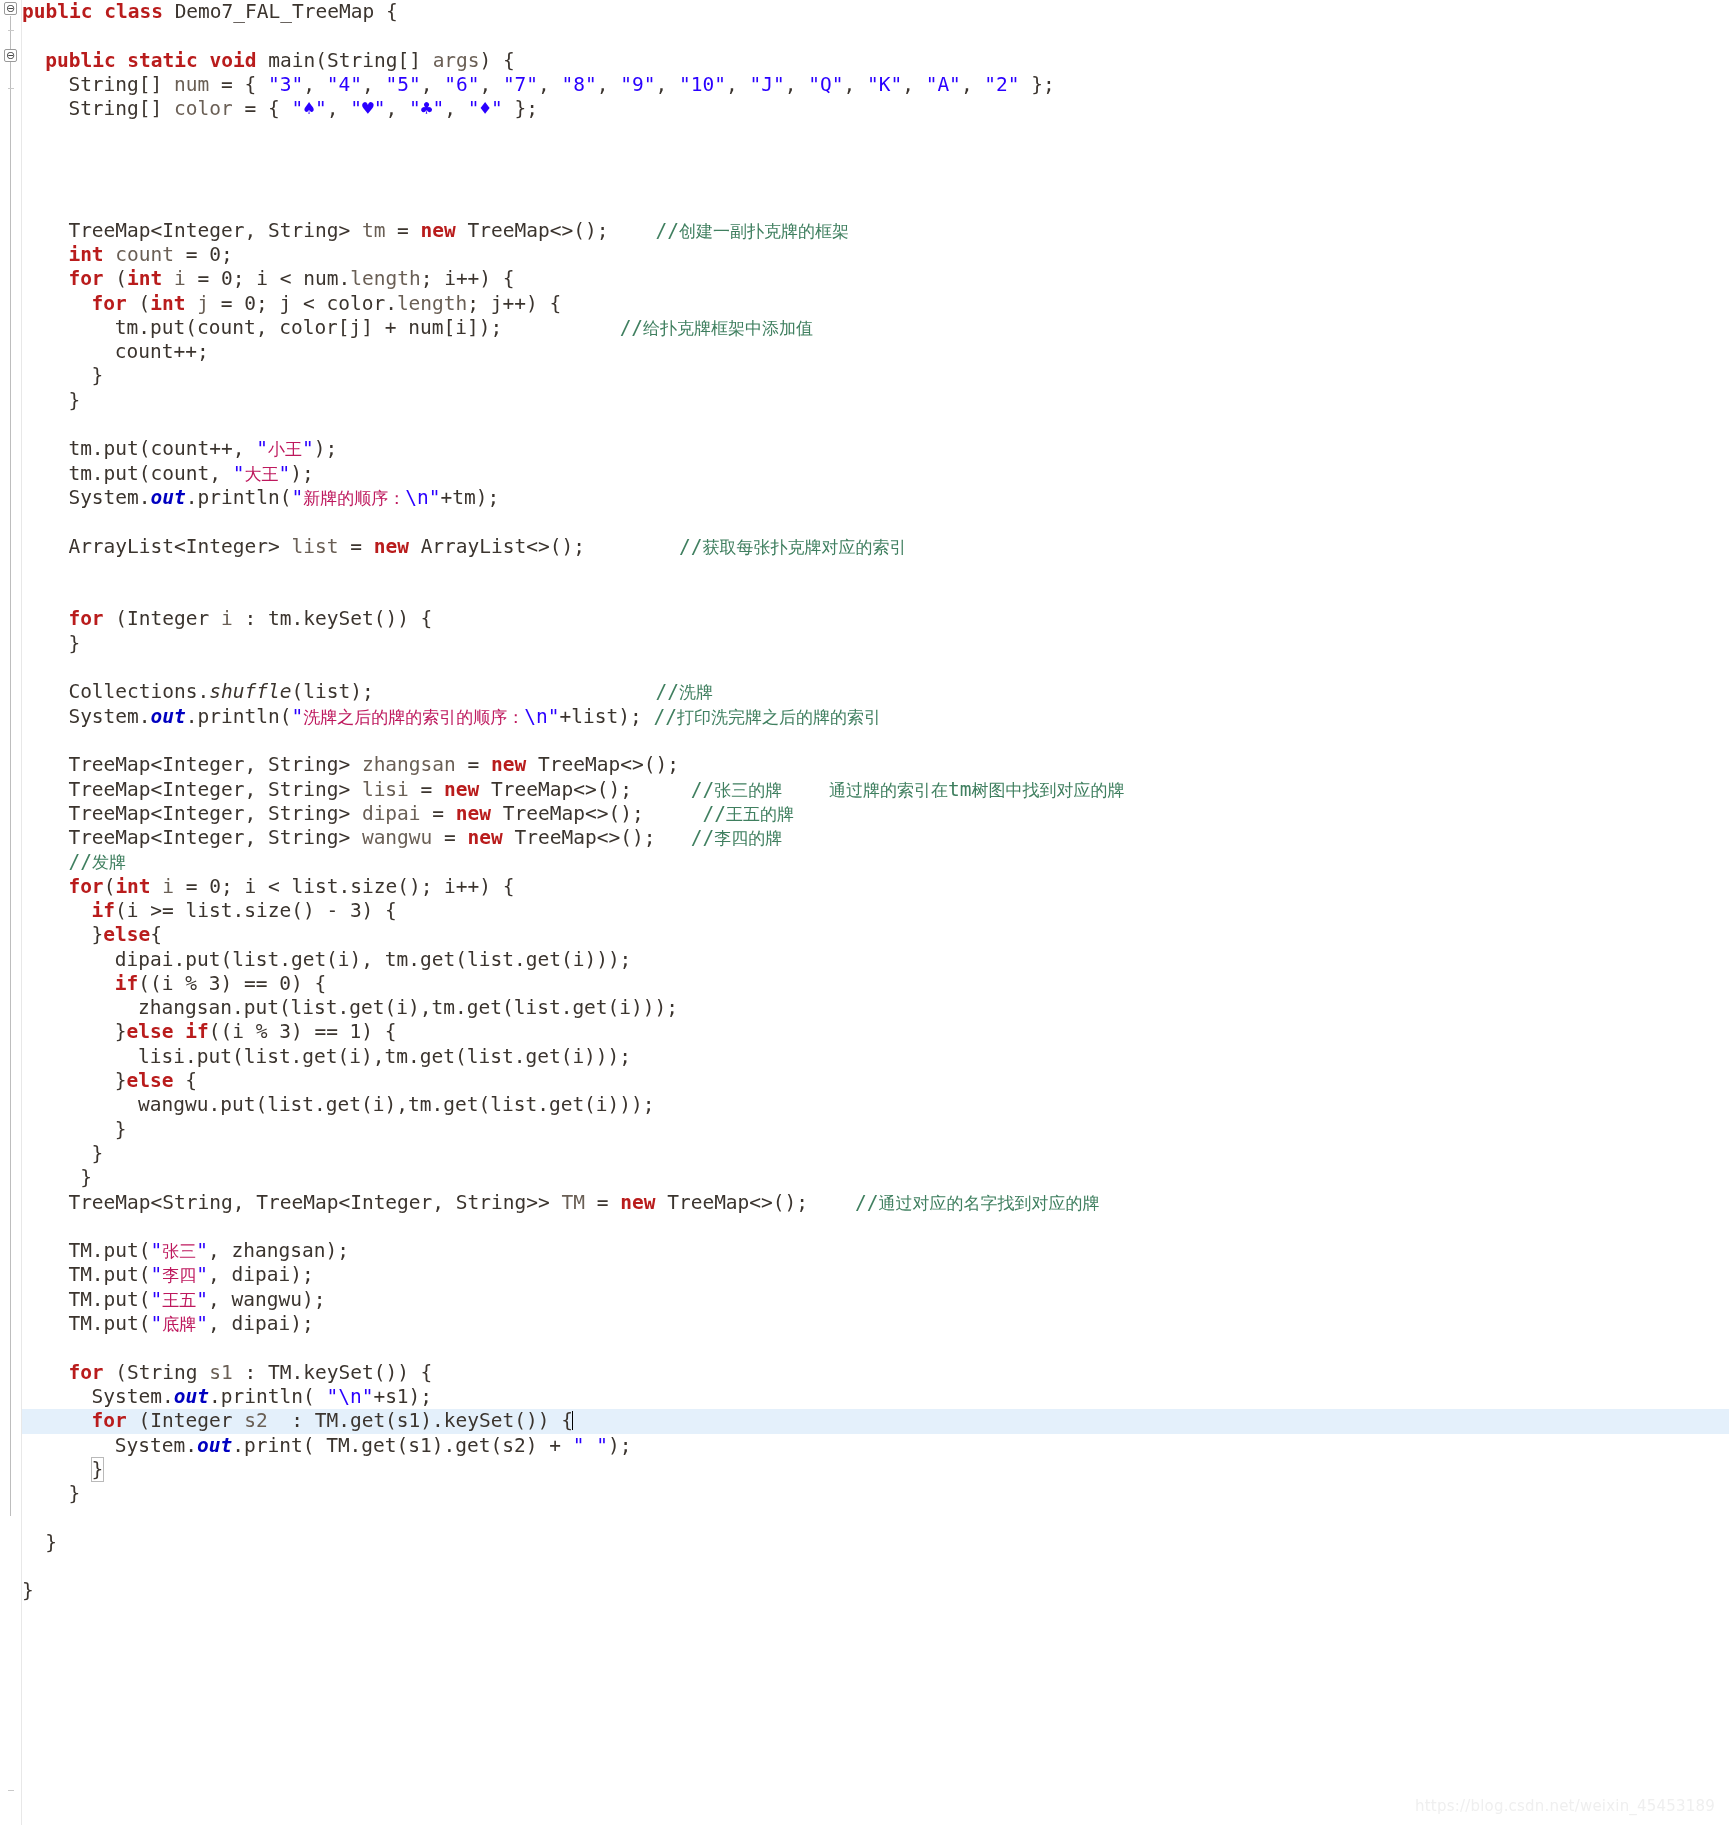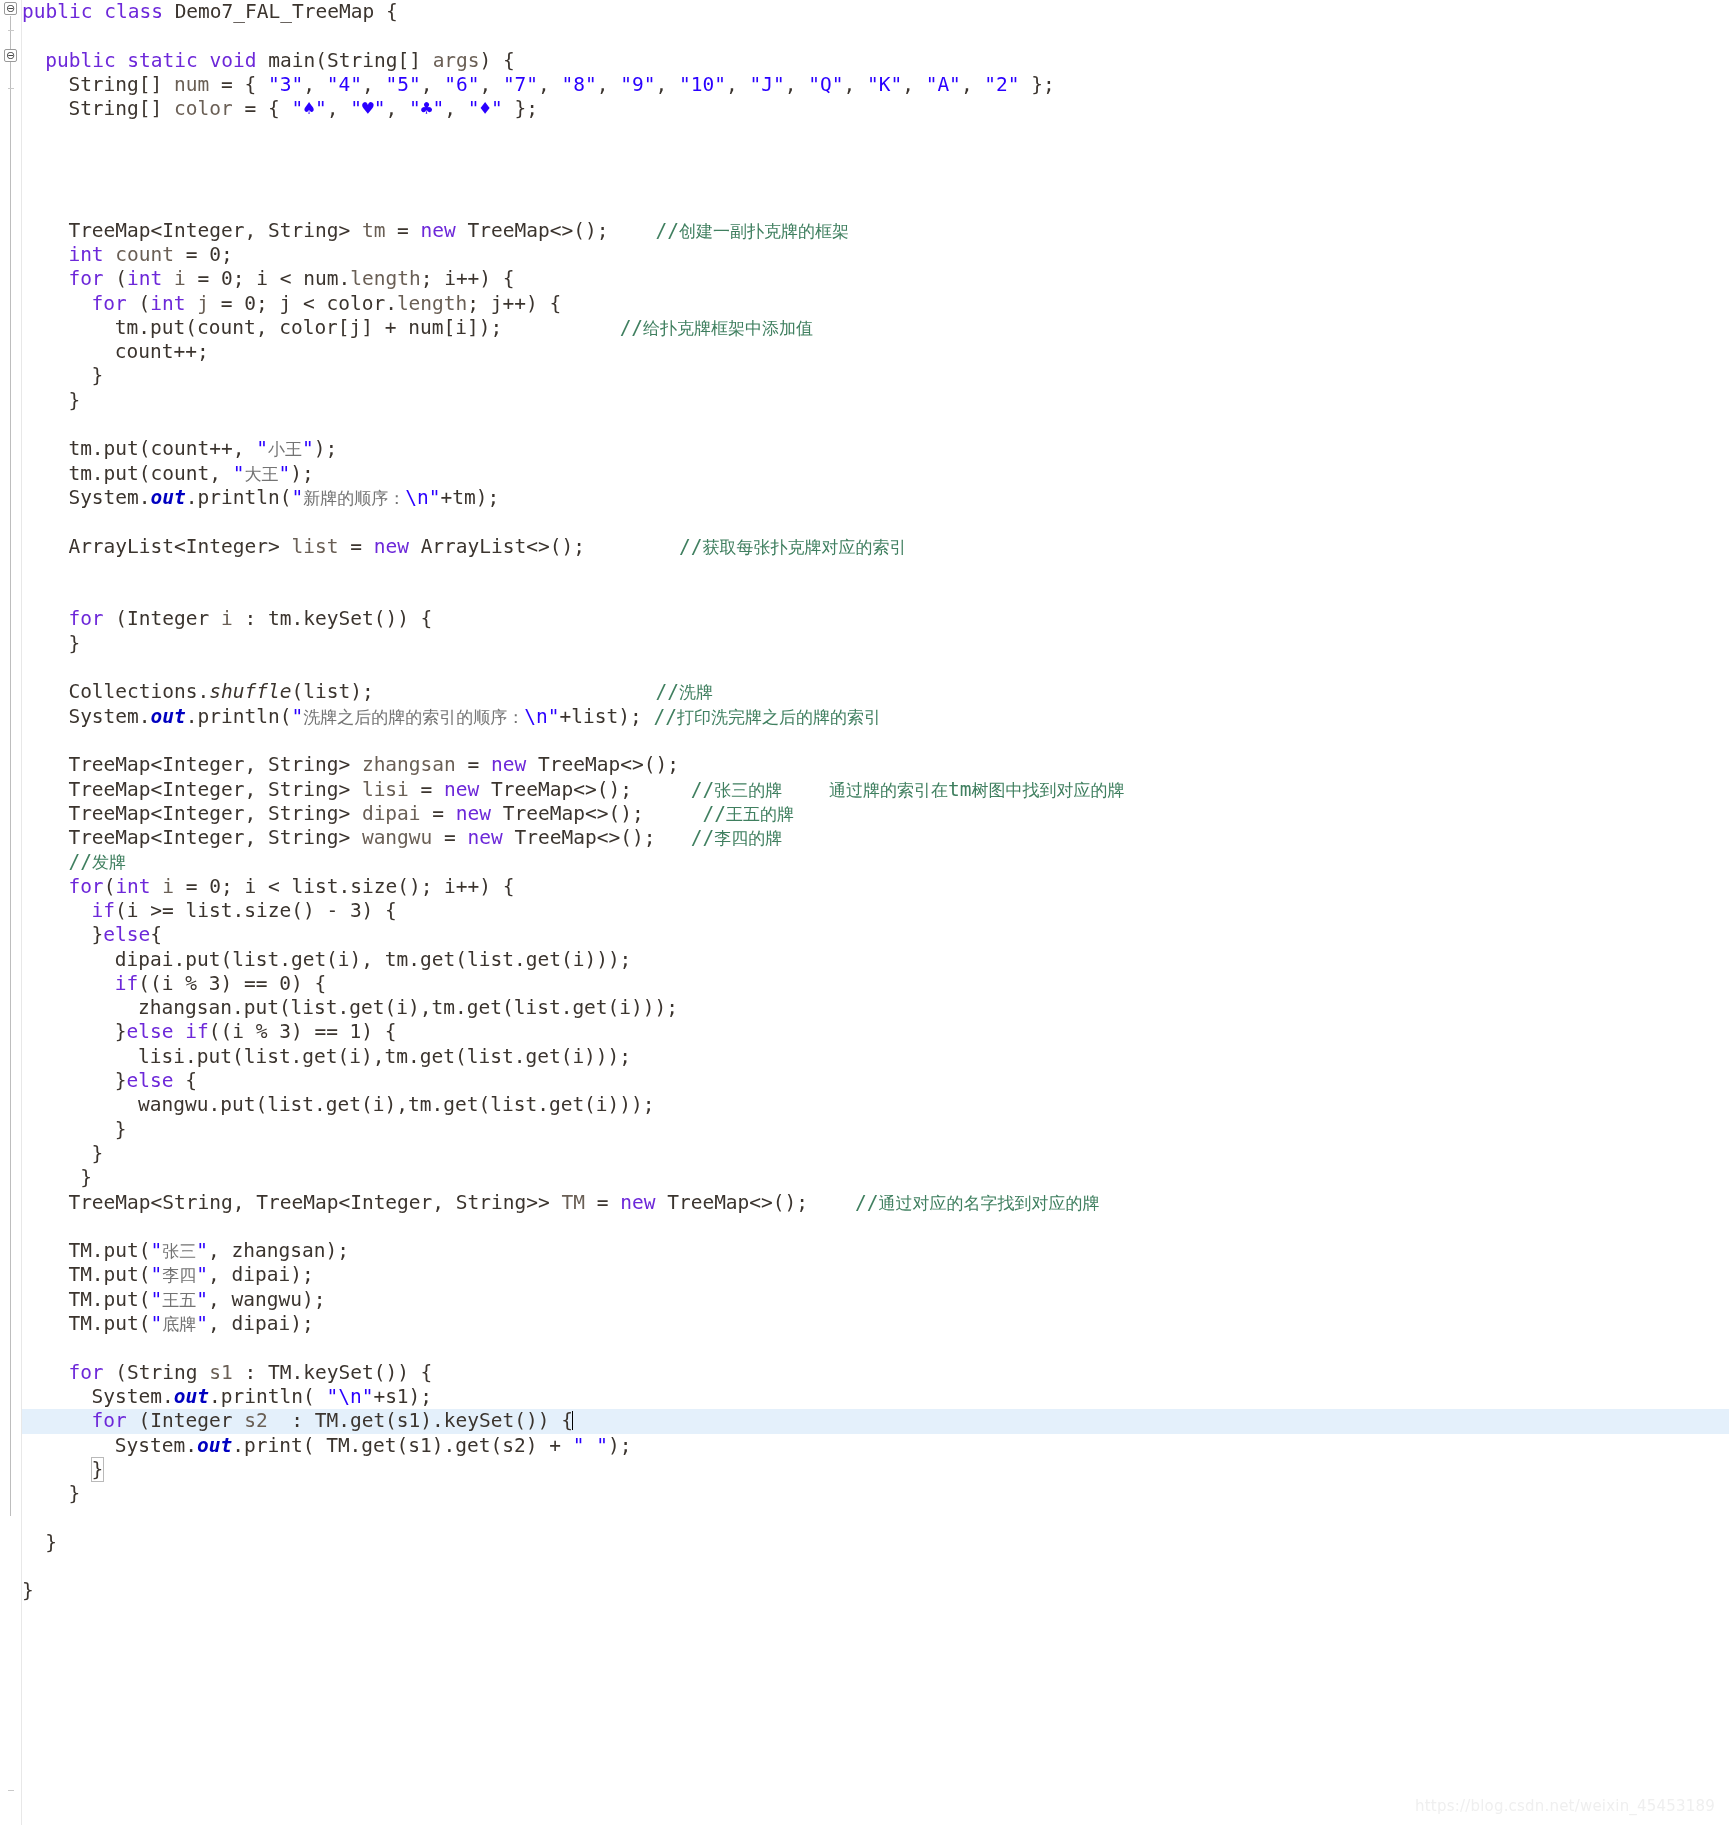--- a/index.html
+++ b/index.html
@@ -72,33 +72,33 @@
     font-size: 19.5px;
     letter-spacing: 0px;
     color: #3b342e;
   }
   .line.hl {
     background: #e4f0fb;
   }
   .indent { display: inline-block; }
 
   
-  .kw      { color: #6d28d9; font-weight: normal; }
+  .kw      { color: #b91c1c; font-weight: bold; }
   .plain   { color: #3b342e; }
   .str     { color: #2a00ff; }
   .cmt     { color: #3f7f5f; }
   .fld     { color: #0000c0; font-weight: bold; font-style: italic; }  
   .mth     { color: #3b342e; font-style: italic; }
   .param   { color: #6a5f55; }
   .cjk {
     font-family: Liberation Sans, sans-serif;
     font-size: 17px;
   }
   .cmt .cjk { color: #3f7f5f; }
-  .str .cjk { color: #737373; }
+  .str .cjk { color: #be185d; }
   .caret {
     display: inline-block;
     width: 1px;
     height: 19px;
     background: #000;
     vertical-align: -3px;
     margin: 0 -1px;
   }
   #watermark {
     position: absolute;

